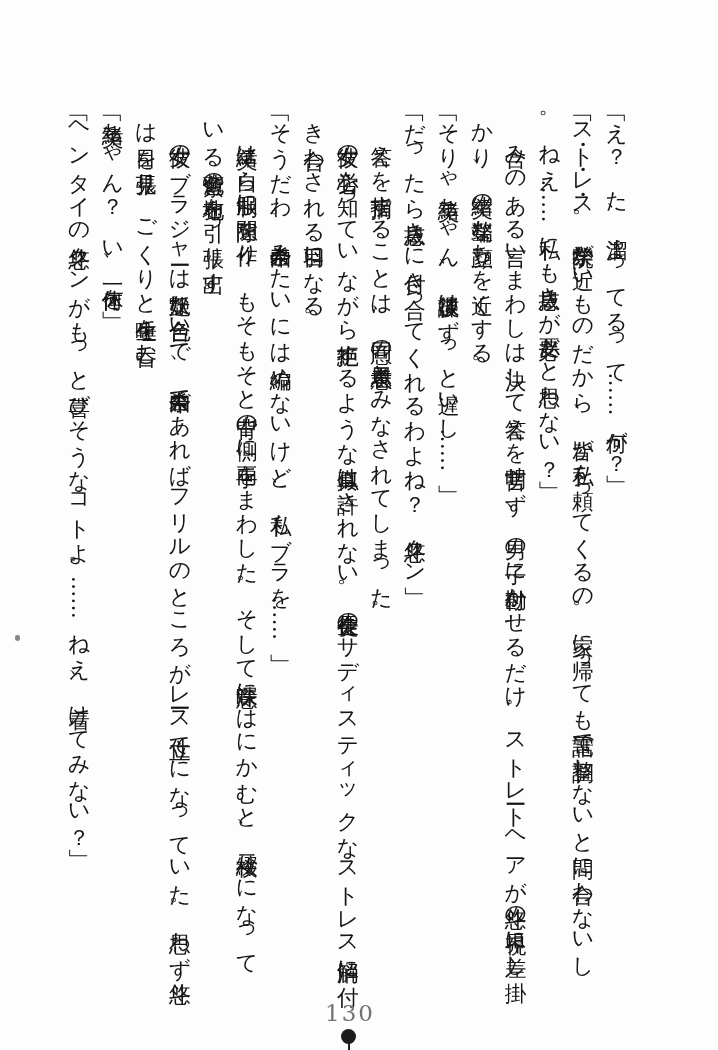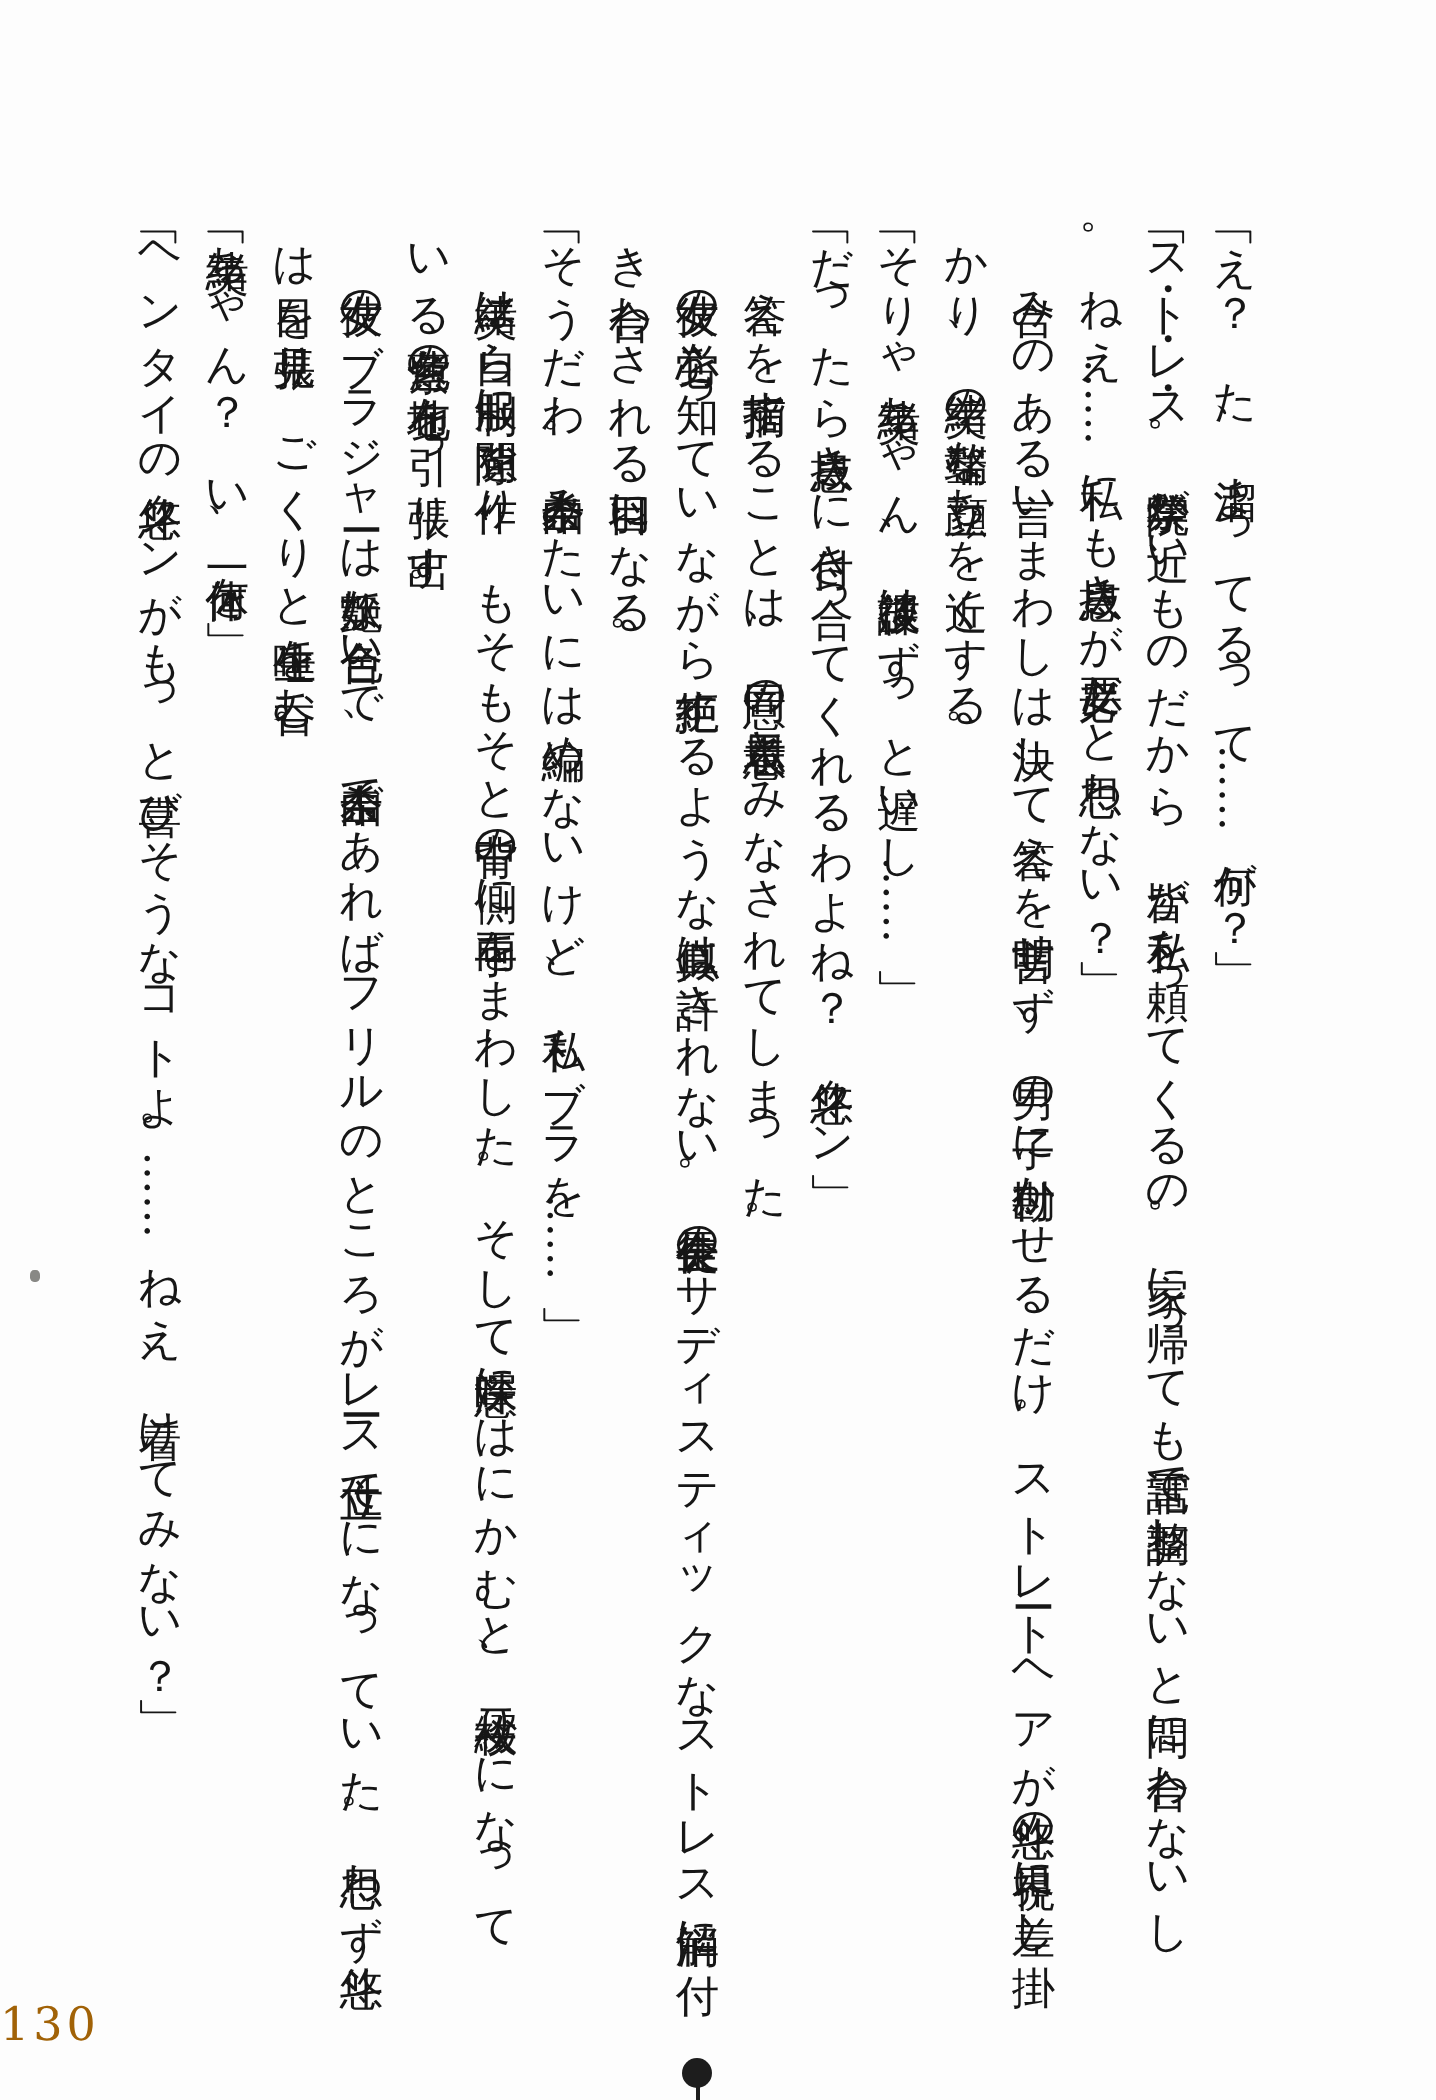--- a/index.html
+++ b/index.html
@@ -42,23 +42,24 @@
     text-indent: 0;
   }
   .text-block p.indent {
     text-indent: 1em;
   }
   .folio {
     position: absolute;
     top: 1000px;
     left: 0;
     width: 700px;
+    text-align: center;
     font-size: 23px;
     letter-spacing: 2px;
-    color: #a16207;
+    color: #737373;
     font-family: "DejaVu Serif", "Liberation Serif", serif;
   }
   .folio-mark {
     position: absolute;
     left: 341px;
     top: 1029px;
     width: 15px;
     height: 15px;
     border-radius: 50%;
     background: #1d1d1d;

